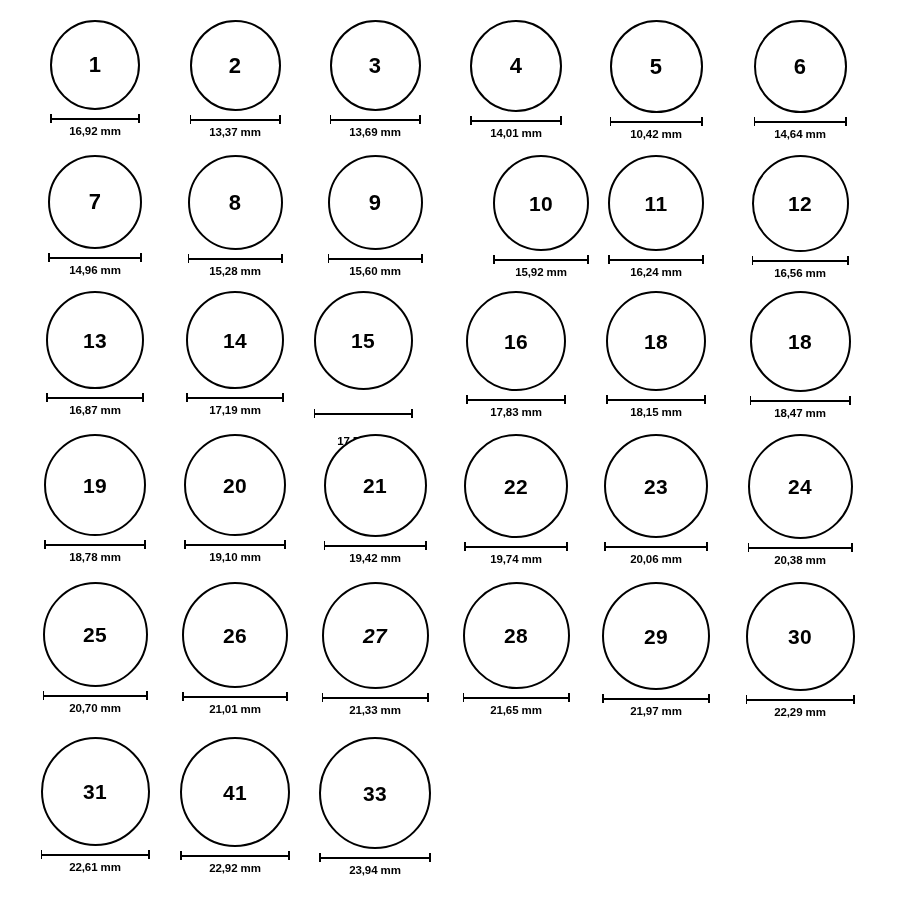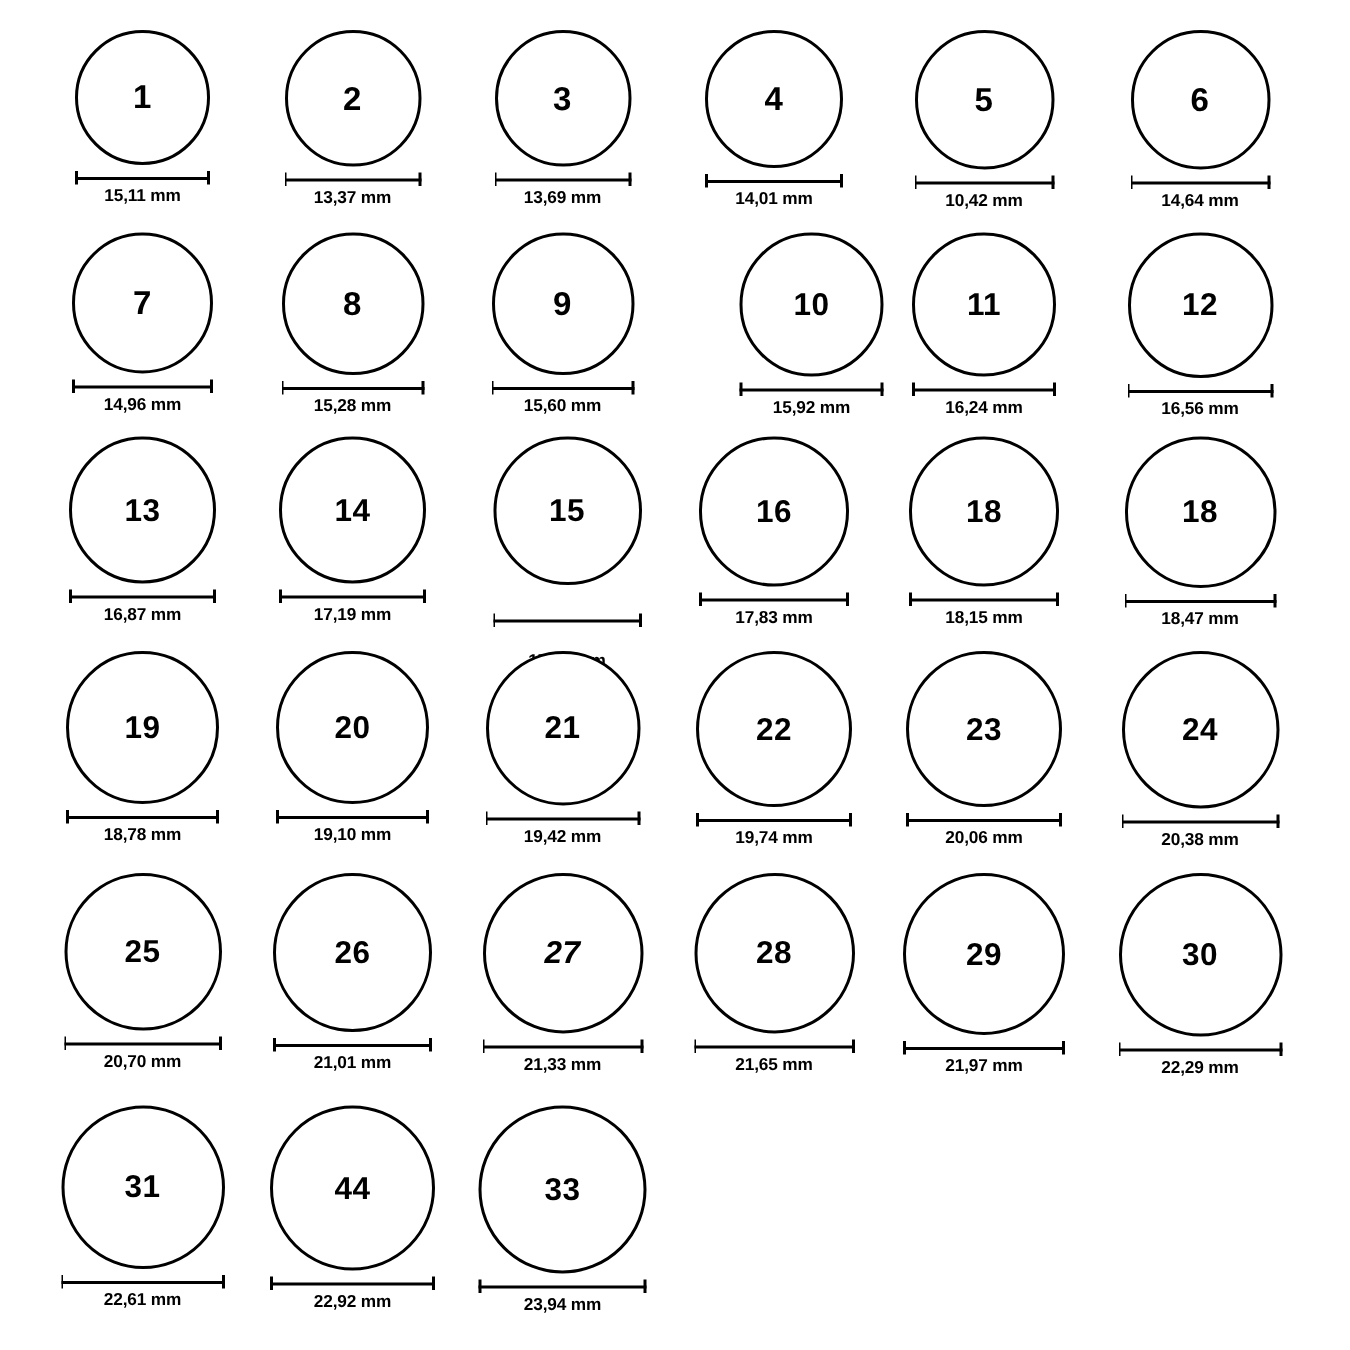--- a/index.html
+++ b/index.html
@@ -78,21 +78,21 @@
 
 <div id="chart">
     <div class="ring-cell" style="left: 33px; top: 20px; width: 124px;">
       <div class="ring-circle" style="width: 90px; height: 90px;">
         <span class="ring-number" style="font-size: 22px;">1</span>
       </div>
       <div class="measure-bar" style="width: 90px;">
         <span class="cap left"></span>
         <span class="cap right"></span>
       </div>
-      <div class="measure-label">15,11 mm</div>
+      <div class="measure-label">16,92 mm</div>
     </div>
     <div class="ring-cell" style="left: 173px; top: 20px; width: 124px;">
       <div class="ring-circle" style="width: 91px; height: 91px;">
         <span class="ring-number" style="font-size: 22px;">2</span>
       </div>
       <div class="measure-bar" style="width: 91px;">
         <span class="cap left"></span>
         <span class="cap right"></span>
       </div>
       <div class="measure-label">13,37 mm</div>
@@ -210,21 +210,21 @@
     <div class="ring-cell" style="left: 173px; top: 291px; width: 124px;">
       <div class="ring-circle" style="width: 98px; height: 98px;">
         <span class="ring-number" style="font-size: 21px;">14</span>
       </div>
       <div class="measure-bar" style="width: 98px;">
         <span class="cap left"></span>
         <span class="cap right"></span>
       </div>
       <div class="measure-label">17,19 mm</div>
     </div>
-    <div class="ring-cell" style="left: 316px; top: 291px; width: 124px; gap: 15px;">
+    <div class="ring-cell" style="left: 301px; top: 291px; width: 124px; gap: 15px;">
       <div class="ring-circle" style="width: 99px; height: 99px;">
         <span class="ring-number" style="font-size: 21px;">15</span>
       </div>
       <div class="measure-bar" style="width: 99px;">
         <span class="cap left"></span>
         <span class="cap right"></span>
       </div>
       <div class="measure-label">17,51 mm</div>
     </div>
     <div class="ring-cell" style="left: 454px; top: 291px; width: 124px;">
@@ -382,21 +382,21 @@
         <span class="ring-number" style="font-size: 21px;">31</span>
       </div>
       <div class="measure-bar" style="width: 109px;">
         <span class="cap left"></span>
         <span class="cap right"></span>
       </div>
       <div class="measure-label">22,61 mm</div>
     </div>
     <div class="ring-cell" style="left: 173px; top: 737px; width: 124px;">
       <div class="ring-circle" style="width: 110px; height: 110px;">
-        <span class="ring-number" style="font-size: 21px;">44</span>
+        <span class="ring-number" style="font-size: 21px;">41</span>
       </div>
       <div class="measure-bar" style="width: 110px;">
         <span class="cap left"></span>
         <span class="cap right"></span>
       </div>
       <div class="measure-label">22,92 mm</div>
     </div>
     <div class="ring-cell" style="left: 313px; top: 737px; width: 124px;">
       <div class="ring-circle" style="width: 112px; height: 112px;">
         <span class="ring-number" style="font-size: 21px;">33</span>

